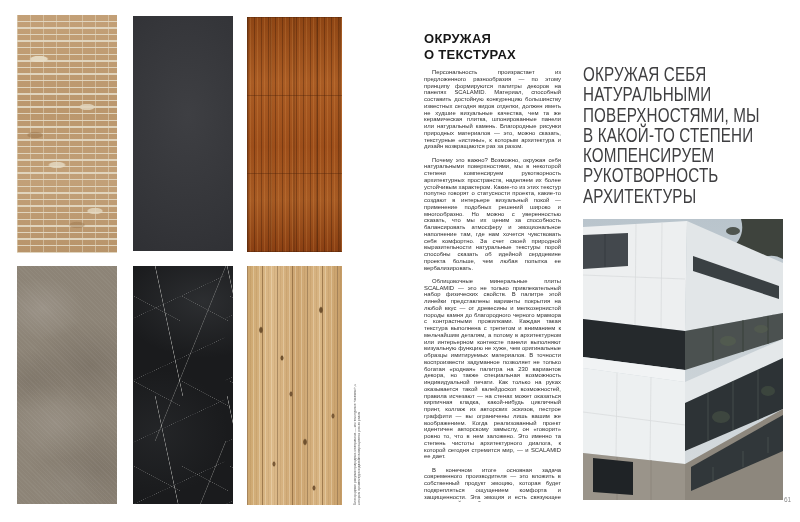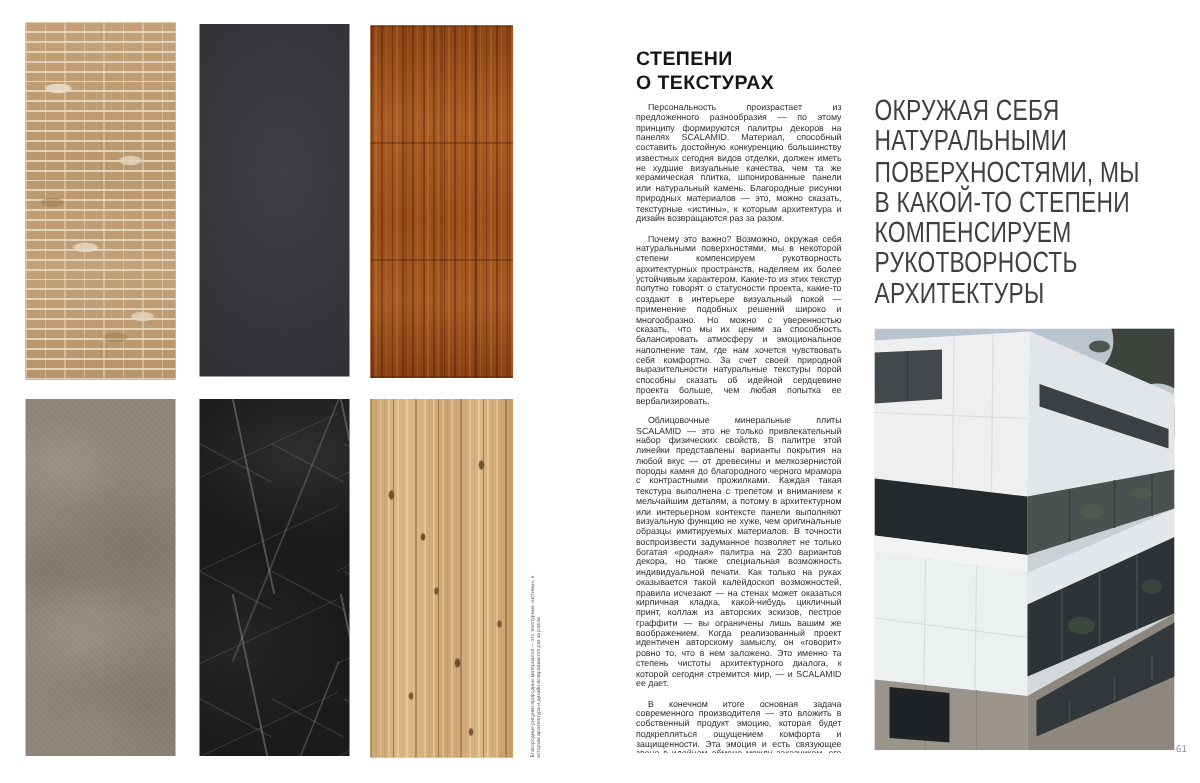--- a/index.html
+++ b/index.html
@@ -99,21 +99,21 @@
     <div class="tex tex-rust" style="left:247px;top:17px;width:95px;height:235px;"></div>
     <div class="tex tex-concrete" style="left:17px;top:266px;width:100px;height:238px;"></div>
     <div class="tex tex-marble" style="left:133px;top:266px;width:100px;height:238px;"></div>
     <div class="tex tex-wood" style="left:247px;top:266px;width:95px;height:239px;"></div>
     <div class="vcaption">Благородные рисунки природных материалов — это текстурные «истины», к которым архитектура и дизайн возвращаются раз за разом</div>
   </div>
 
   <div>
 
     <div class="kicker">
-      <div>СТЕПЕНИ</div>
+      <div>ОКРУЖАЯ</div>
       <div>О ТЕКСТУРАХ</div>
     </div>
 
     <div class="bodycol">
       <p>Персональность произрастает из предложенного разнообразия — по этому принципу формируются палитры декоров на панелях SCALAMID. Материал, способный составить достойную конкуренцию большинству известных сегодня видов отделки, должен иметь не худшие визуальные качества, чем та же керамическая плитка, шпонированные панели или натуральный камень. Благородные рисунки природных материалов — это, можно сказать, текстурные «истины», к которым архитектура и дизайн возвращаются раз за разом.</p>
       <p>Почему это важно? Возможно, окружая себя натуральными поверхностями, мы в некоторой степени компенсируем рукотворность архитектурных пространств, наделяем их более устойчивым характером. Какие-то из этих текстур попутно говорят о статусности проекта, какие-то создают в интерьере визуальный покой — применение подобных решений широко и многообразно. Но можно с уверенностью сказать, что мы их ценим за способность балансировать атмосферу и эмоциональное наполнение там, где нам хочется чувствовать себя комфортно. За счет своей природной выразительности натуральные текстуры порой способны сказать об идейной сердцевине проекта больше, чем любая попытка ее вербализировать.</p>
       <p>Облицовочные минеральные плиты SCALAMID — это не только привлекательный набор физических свойств. В палитре этой линейки представлены варианты покрытия на любой вкус — от древесины и мелкозернистой породы камня до благородного черного мрамора с контрастными прожилками. Каждая такая текстура выполнена с трепетом и вниманием к мельчайшим деталям, а потому в архитектурном или интерьерном контексте панели выполняют визуальную функцию не хуже, чем оригинальные образцы имитируемых материалов. В точности воспроизвести задуманное позволяет не только богатая «родная» палитра на 230 вариантов декора, но также специальная возможность индивидуальной печати. Как только на руках оказывается такой калейдоскоп возможностей, правила исчезают — на стенах может оказаться кирпичная кладка, какой-нибудь цикличный принт, коллаж из авторских эскизов, пестрое граффити — вы ограничены лишь вашим же воображением. Когда реализованный проект идентичен авторскому замыслу, он «говорит» ровно то, что в нем заложено. Это именно та степень чистоты архитектурного диалога, к которой сегодня стремится мир, — и SCALAMID ее дает.</p>
       <p>В конечном итоге основная задача современного производителя — это вложить в собственный продукт эмоцию, которая будет подкрепляться ощущением комфорта и защищенности. Эта эмоция и есть связующее звено в идейном обмене между заказчиком, его индивидуальностью и стенами, в которых та будет жить. ■</p>
     </div>
 

